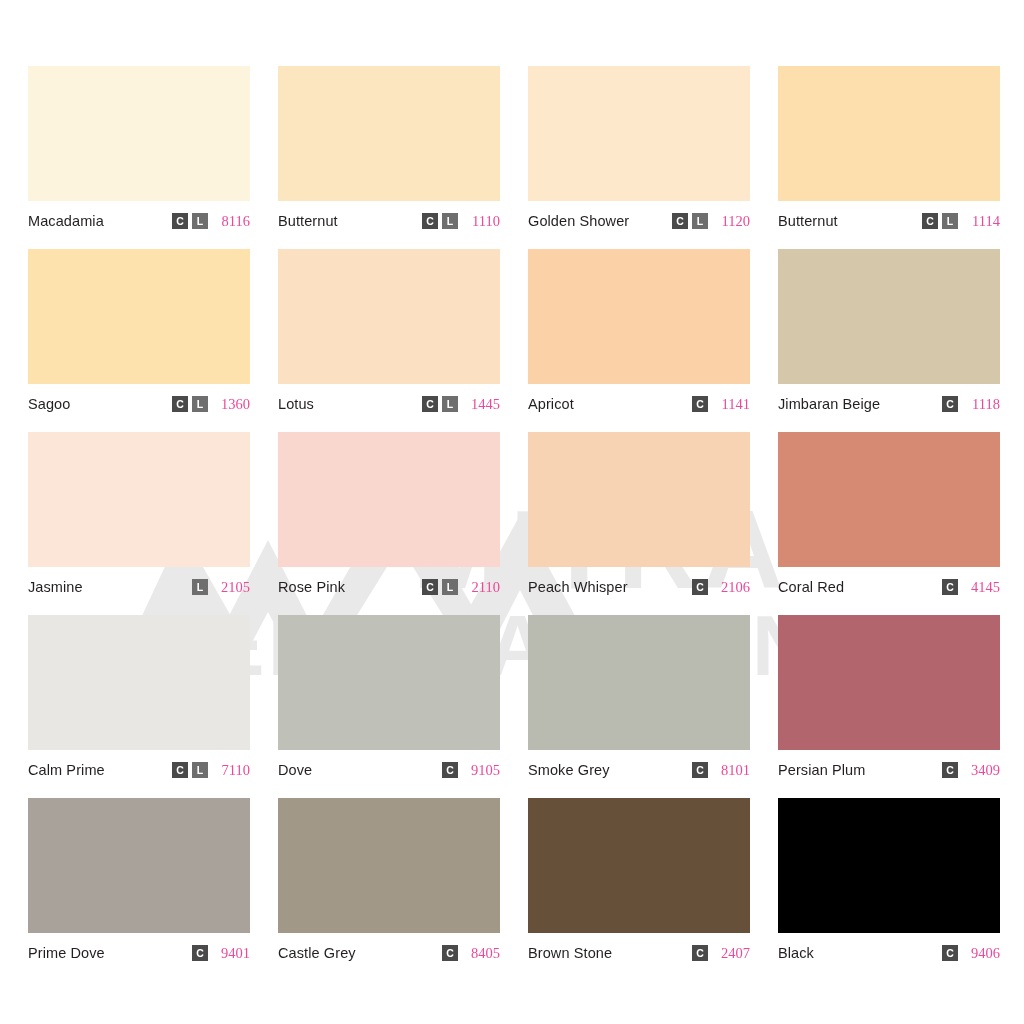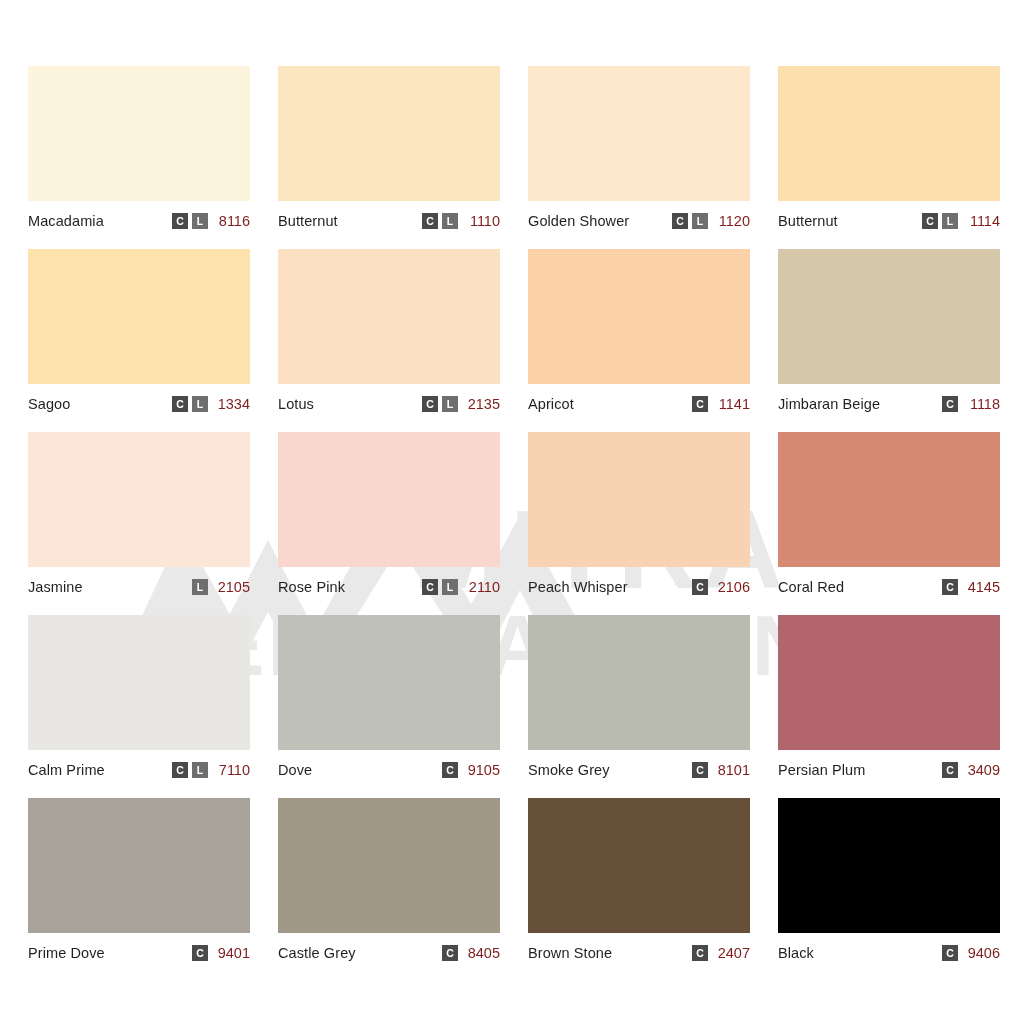--- a/index.html
+++ b/index.html
@@ -90,25 +90,26 @@
     font-size: 10.5px;
     font-weight: bold;
     color: #ffffff;
     line-height: 1;
   }
   .badge-c { background: #4a4a4a; }
   .badge-l { background: #6e6e6e; }
 
   .swatch-code {
     font-size: 14.5px;
-    color: #7f1d1d;
+    color: #ec4899;
     line-height: 1;
     margin-left: 4px;
     min-width: 34px;
     text-align: right;
+    font-family: Liberation Serif, serif;
   }
 </style>
 </head>
 <body style="background: rgb(255, 255, 255);">
 
 <div id="chart-root">
 
   <div id="watermark" style="opacity: 0.13;">
     <svg viewBox="0 0 1024 215" preserveAspectRatio="none" aria-hidden="true">
       <g fill="#5a5a5a">
@@ -167,32 +168,32 @@
           </span>
         </div>
       </div>
       <div class="swatch-cell">
         <div class="swatch-color" style="background: rgb(253, 226, 174);"></div>
         <div class="swatch-label-row">
           <span class="swatch-name">Sagoo</span>
           <span class="swatch-meta">
             <span class="badge badge-c" style="background: rgb(74, 74, 74);">C</span>
             <span class="badge badge-l" style="background: rgb(110, 110, 110);">L</span>
-            <span class="swatch-code">1334</span>
+            <span class="swatch-code">1360</span>
           </span>
         </div>
       </div>
       <div class="swatch-cell">
         <div class="swatch-color" style="background: rgb(252, 224, 194);"></div>
         <div class="swatch-label-row">
           <span class="swatch-name">Lotus</span>
           <span class="swatch-meta">
             <span class="badge badge-c" style="background: rgb(74, 74, 74);">C</span>
             <span class="badge badge-l" style="background: rgb(110, 110, 110);">L</span>
-            <span class="swatch-code">2135</span>
+            <span class="swatch-code">1445</span>
           </span>
         </div>
       </div>
       <div class="swatch-cell">
         <div class="swatch-color" style="background: rgb(251, 210, 168);"></div>
         <div class="swatch-label-row">
           <span class="swatch-name">Apricot</span>
           <span class="swatch-meta">
             <span class="badge badge-c" style="background: rgb(74, 74, 74);">C</span>
             <span class="swatch-code">1141</span>

